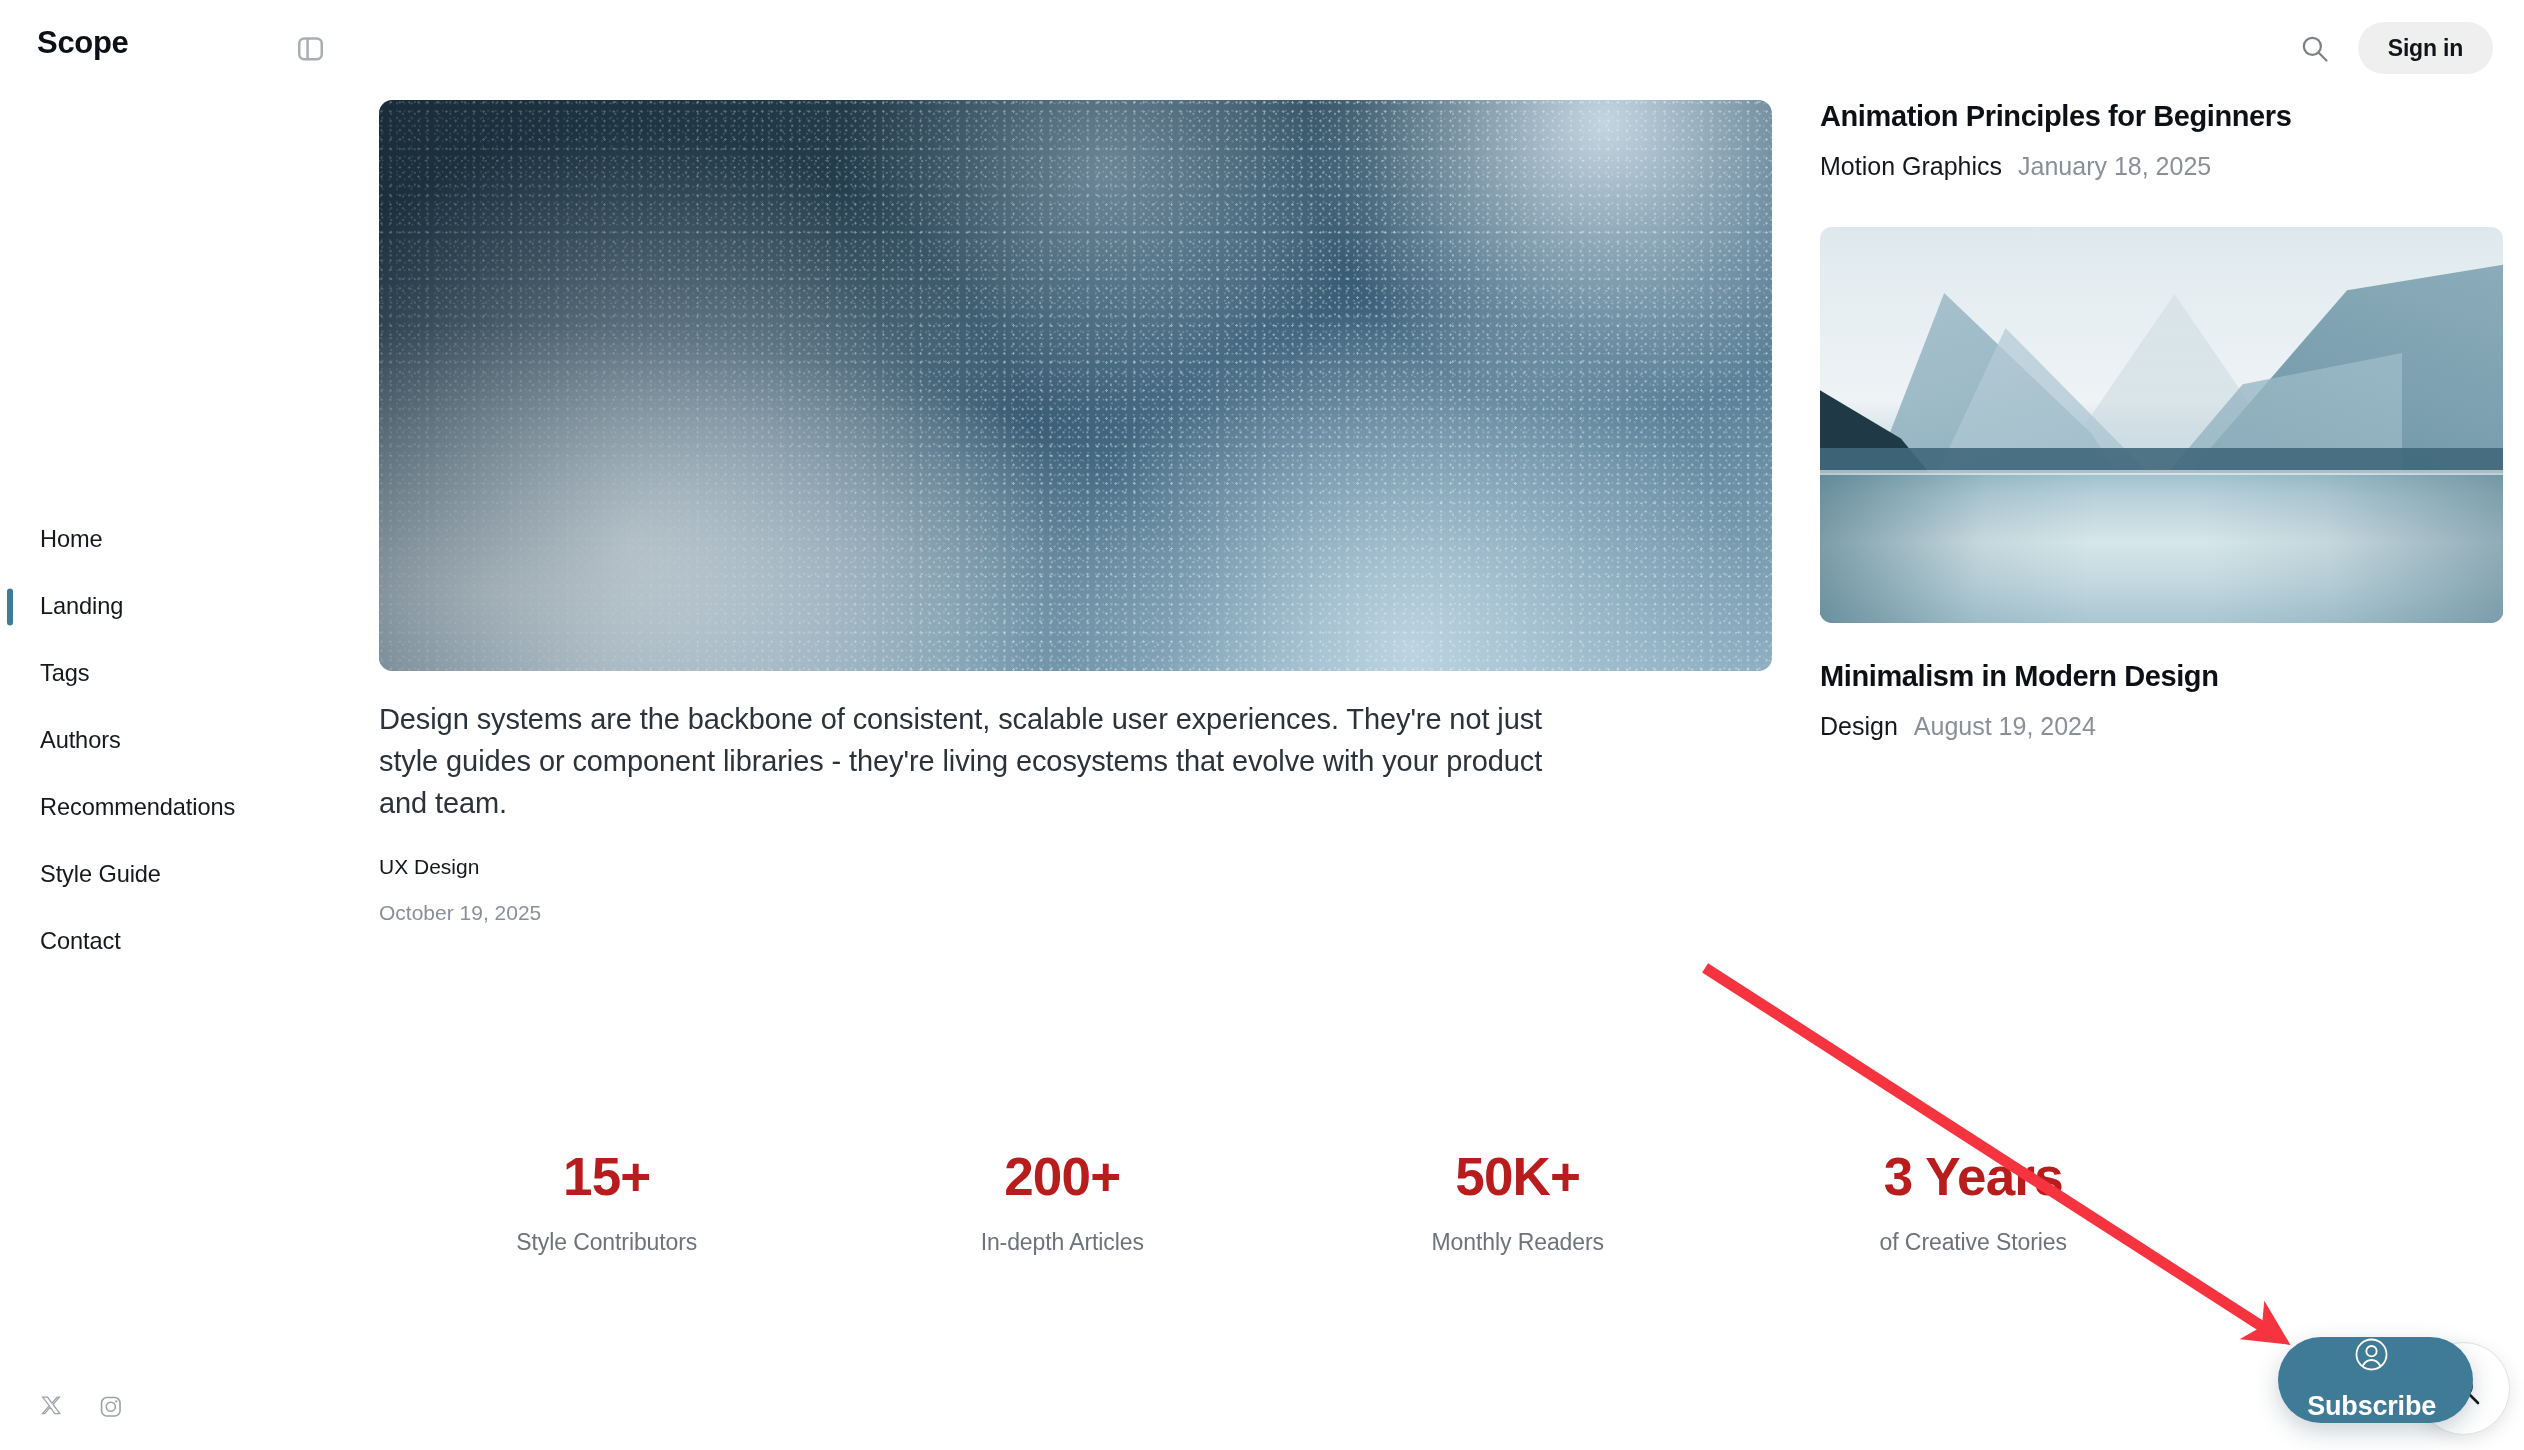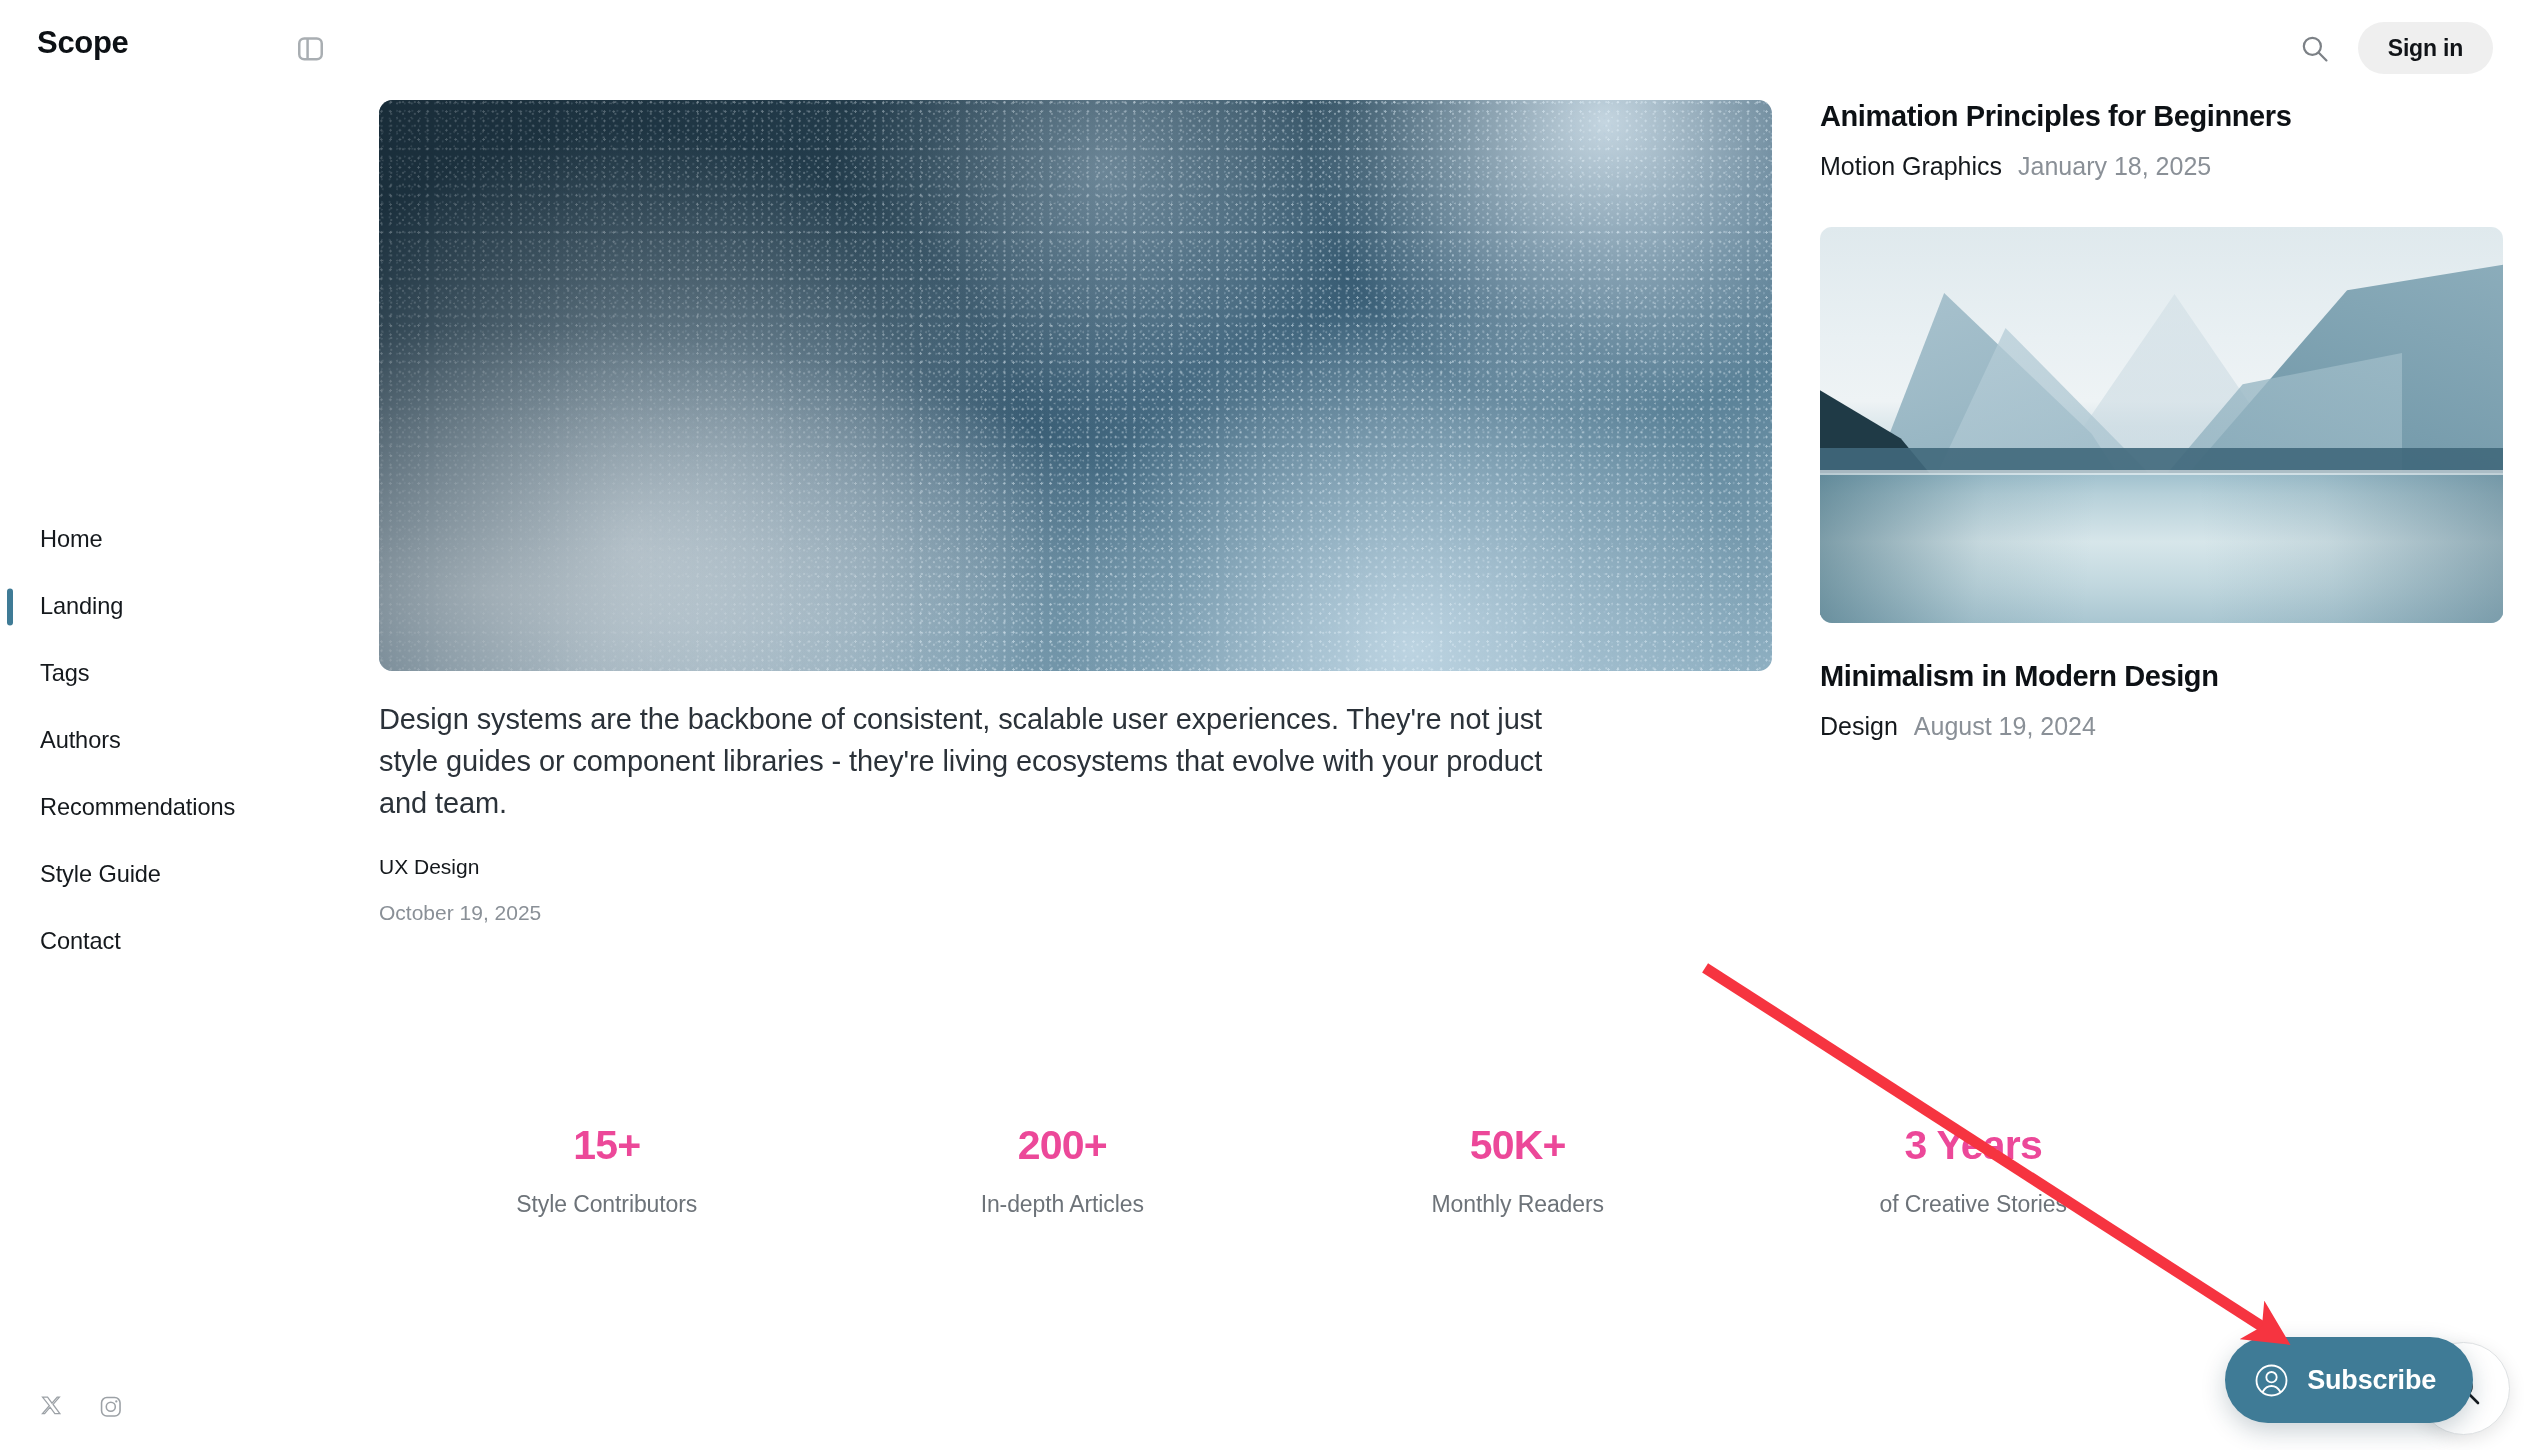--- a/index.html
+++ b/index.html
@@ -195,21 +195,21 @@
     background:rgba(255,255,255,0.55);
   }
 
   
   .stats{
     position:absolute; left:379px; top:1122px; width:1822px;
     display:grid; grid-template-columns:repeat(4,1fr);
   }
   .stat{ text-align:center; }
   .stat-value{
-    font-size:41px; font-weight:700; color:#ec4899; letter-spacing:-0.8px;
+    font-size:53px; font-weight:700; color:#b91c1c; letter-spacing:-0.8px;margin-top:24px;
   }
   .stat-label{
     margin-top:22px; font-size:23px; color:#6d7379; letter-spacing:-0.1px;
   }
 
   
   .fab-circle{
     position:absolute; right:15px; bottom:15px;
     width:93px; height:93px; border-radius:50%;
     background:#ffffff;
@@ -221,20 +221,21 @@
   .subscribe-btn{
     position:absolute; right:52px; bottom:27px;
     height:86px; padding:0 37px 0 29px;
     background:#3f7b96; color:#ffffff;
     border:none; border-radius:842px;
     display:flex; align-items:center; gap:18.6px;
     font-family:"Liberation Sans", sans-serif;
     font-size:27px; font-weight:600; letter-spacing:-0.2px;
     box-shadow:0 8.4px 25px rgba(20,50,70,0.22);
     cursor:pointer;
+    flex-direction:column;
   }
 
   
   .annotation{
     position:absolute; left:0; top:0; width:2525px; height:1450px;
     pointer-events:none;
   }
 </style>
 </head>
 <body>

